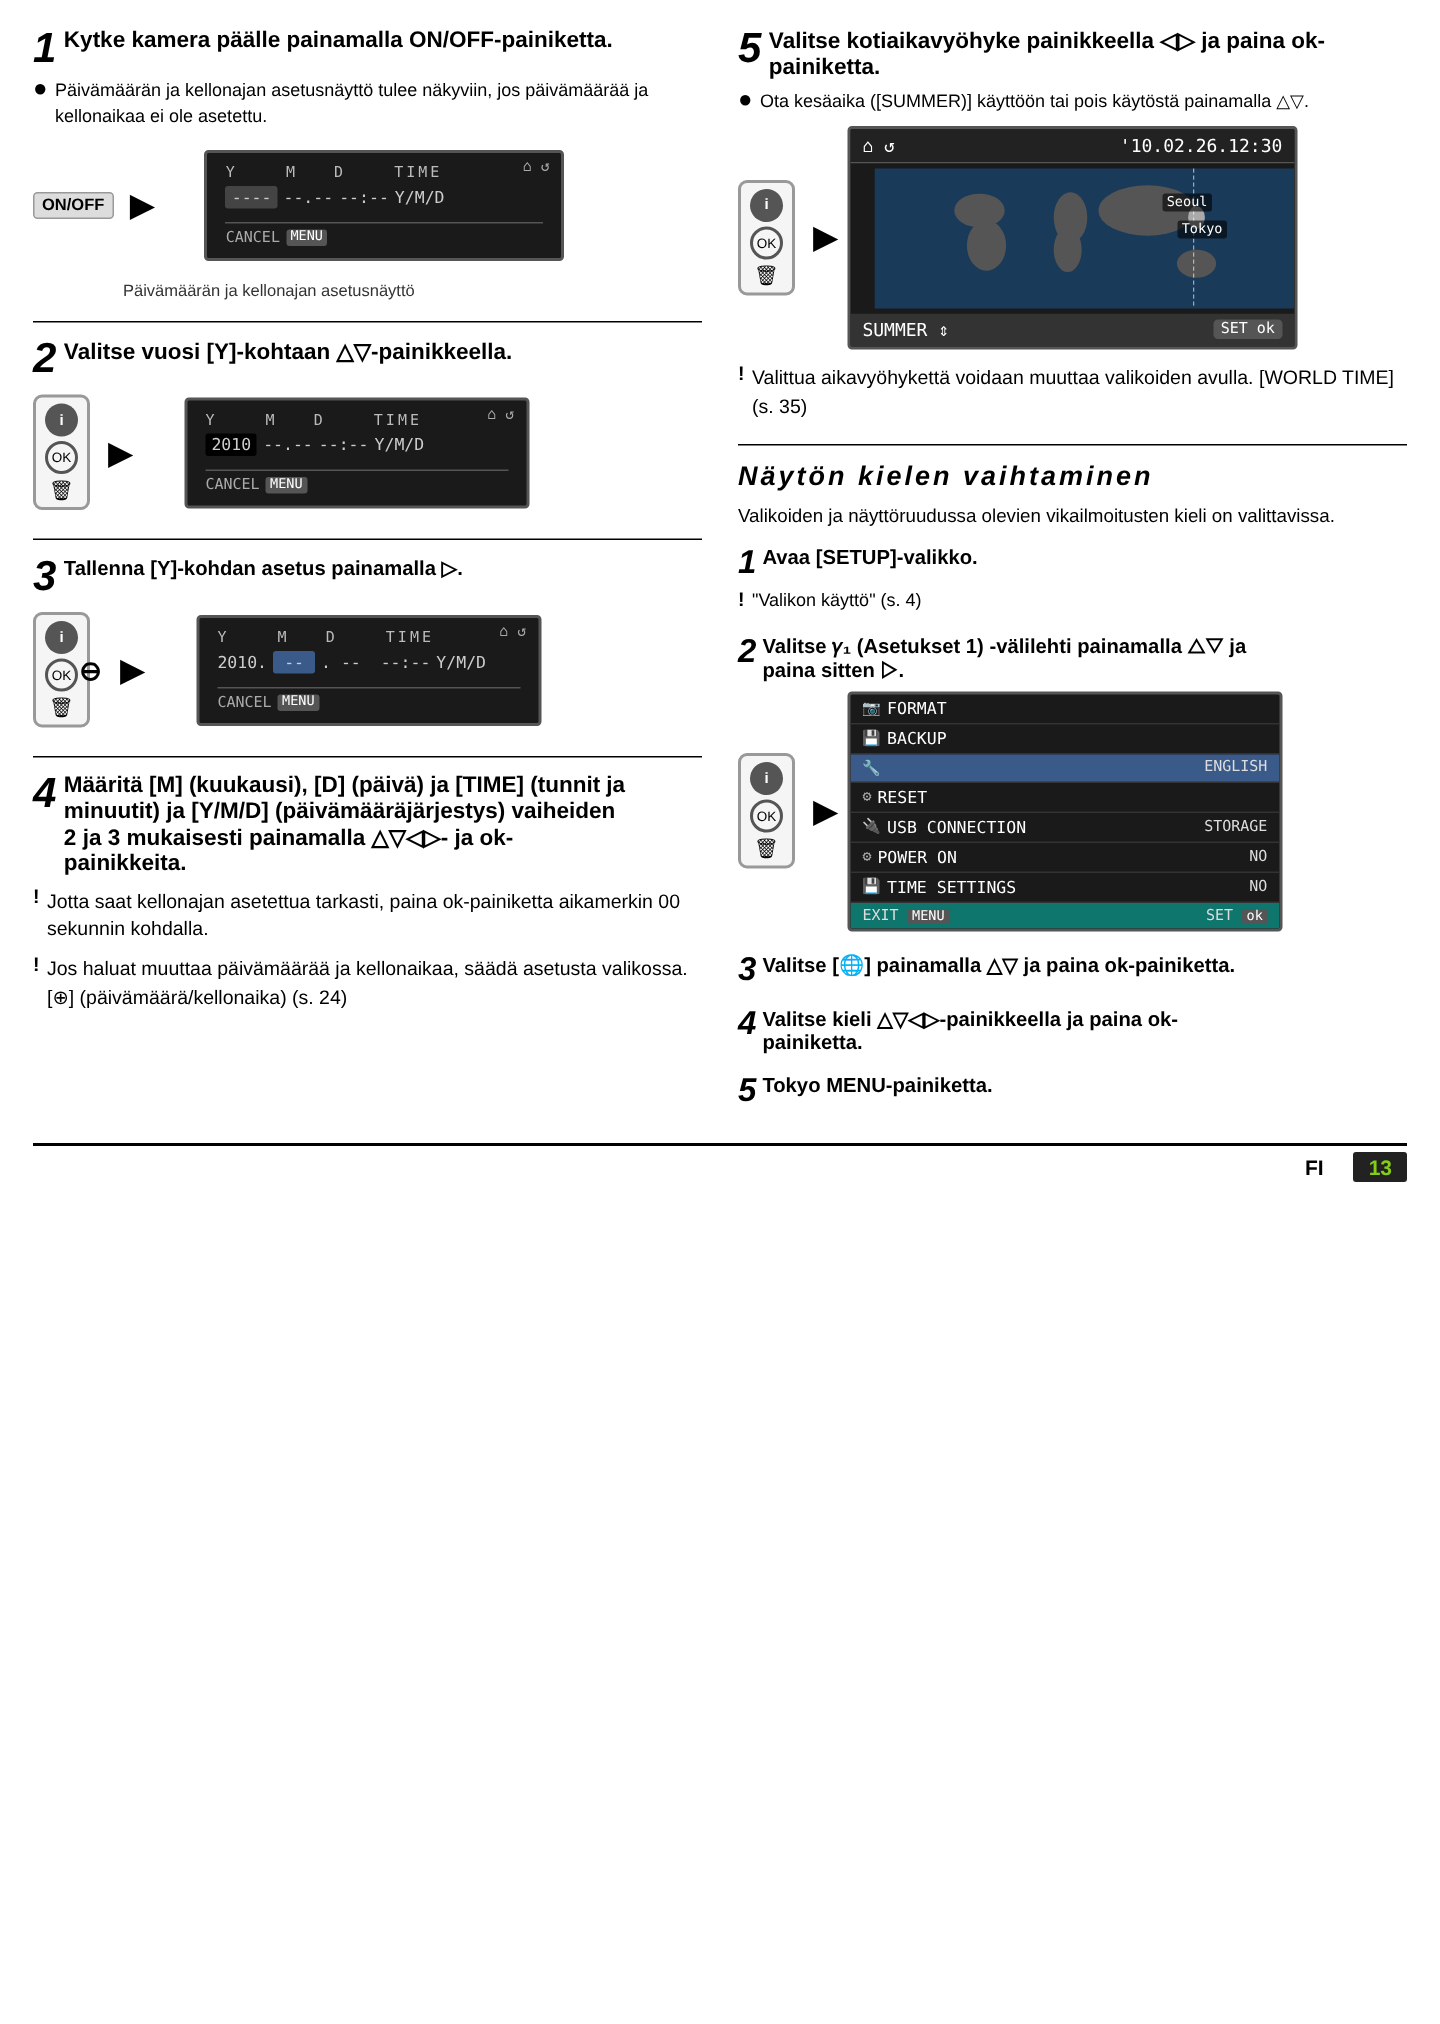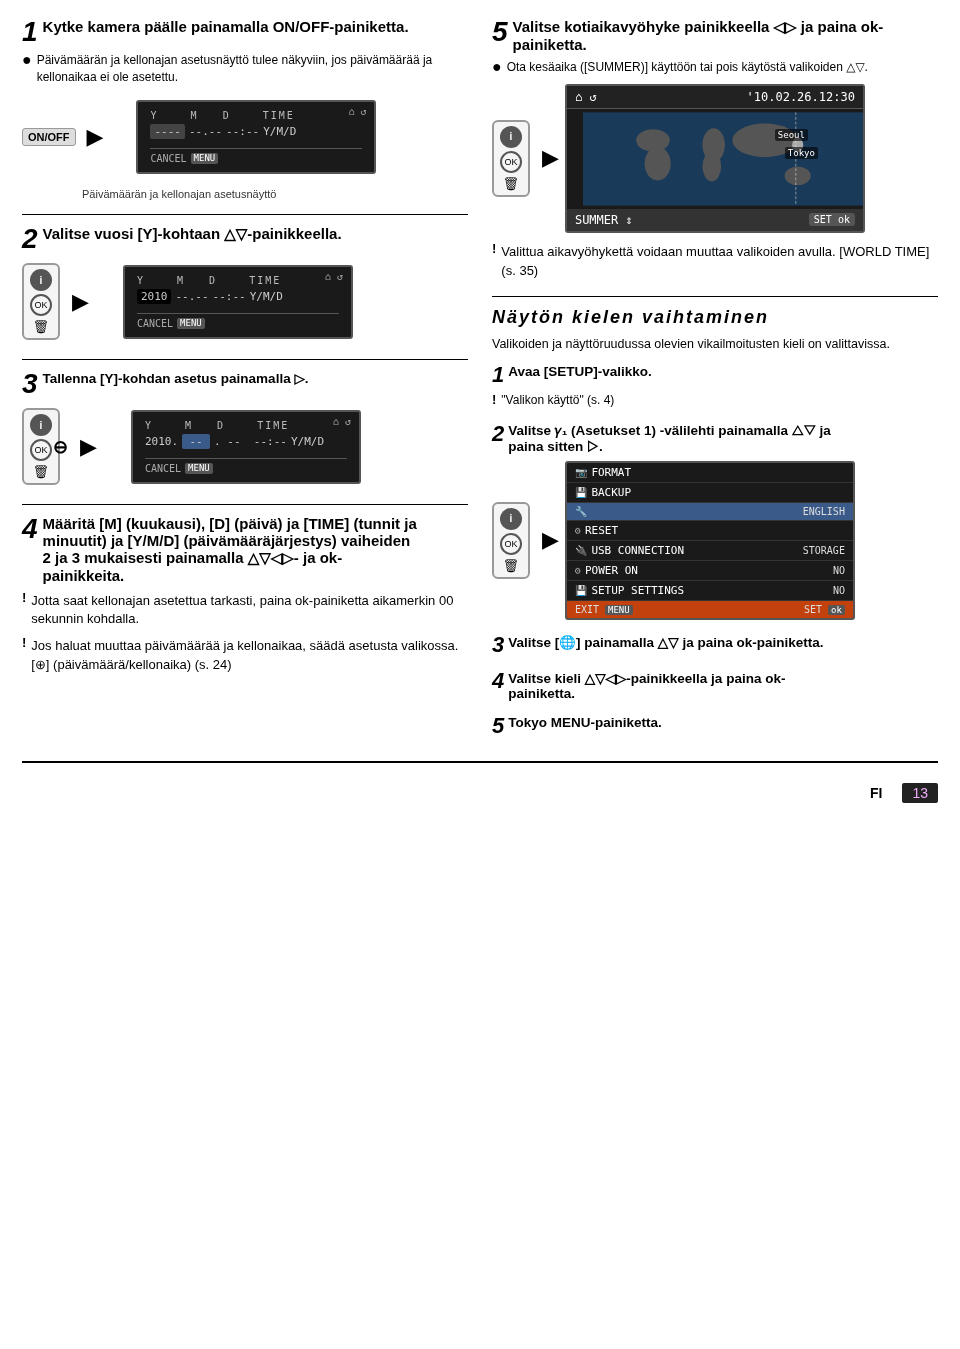--- a/index.html
+++ b/index.html
@@ -227,21 +227,21 @@
       background: #3a5a8a;
     }
     .setup-row .row-icon {
       font-size: 10px;
       margin-right: 4px;
       color: #aaa;
     }
     .setup-row .row-label { flex: 1; }
     .setup-row .row-value { color: #ddd; font-size: 10px; }
     .setup-screen-bottom {
-      background: #c2410c;
+      background: #0f766e;
       padding: 3px 8px;
       display: flex;
       justify-content: space-between;
       font-size: 10px;
       color: #ddd;
     }
 
     .sub-step-num {
       font-size: 22px;
       font-weight: bold;
@@ -279,28 +279,28 @@
       line-height: 1.45;
       margin: 2px 0;
     }
 
     .bottom-bar {
       display: flex;
       justify-content: center;
       align-items: flex-end;
       margin-top: 10px;
       border-top: 2px solid #000;
-      padding-top: 20px;
+      padding-top: 4px;
     }
     .page-num-box {
       background: #222;
-      color: #f0abfc;
+      color: #84cc16;
       padding: 2px 10px;
       font-size: 14px;
-      font-weight: normal;
+      font-weight: bold;
       border-radius: 2px;
     }
     .fi-label {
       font-size: 14px;
       font-weight: bold;
       margin-right: 8px;
     }
 
     .step3-text { font-size: 13.5px; font-weight: bold; }
   </style>
@@ -427,21 +427,21 @@
 
   <div>
 
     <div class="step-block">
       <div class="step-header">
         <span class="step-num">5</span>
         <span class="step-title">Valitse kotiaikavyöhyke painikkeella ◁▷ ja paina ok-painiketta.</span>
       </div>
       <div class="note-block">
         <span class="note-bullet">●</span>
-        <span class="note-text">Ota kesäaika ([SUMMER)] käyttöön tai pois käytöstä valikoiden △▽.</span>
+        <span class="note-text">Ota kesäaika ([SUMMER)] käyttöön tai pois käytöstä painamalla △▽.</span>
       </div>
 
       <div style="display:flex; align-items:center; margin:8px 0;">
         <div class="device-icon">
           <div class="info-btn">i</div>
           <div class="ok-btn">OK</div>
           <div class="trash-btn">🗑</div>
         </div>
         <span class="arrow-right">▶</span>
 
@@ -544,21 +544,21 @@
               <span class="row-label">USB CONNECTION</span>
               <span class="row-value">STORAGE</span>
             </div>
             <div class="setup-row">
               <span class="row-icon">⚙</span>
               <span class="row-label">POWER ON</span>
               <span class="row-value">NO</span>
             </div>
             <div class="setup-row">
               <span class="row-icon">💾</span>
-              <span class="row-label">SETUP SETTINGS</span>
+              <span class="row-label">TIME SETTINGS</span>
               <span class="row-value">NO</span>
             </div>
             <div class="setup-screen-bottom">
               <span>EXIT <span style="background:#555;color:#fff;border-radius:2px;padding:0 3px;font-size:9px;">MENU</span></span>
               <span>SET <span style="background:#555;color:#fff;border-radius:2px;padding:0 3px;font-size:9px;">ok</span></span>
             </div>
           </div>
         </div>
       </div>
 

